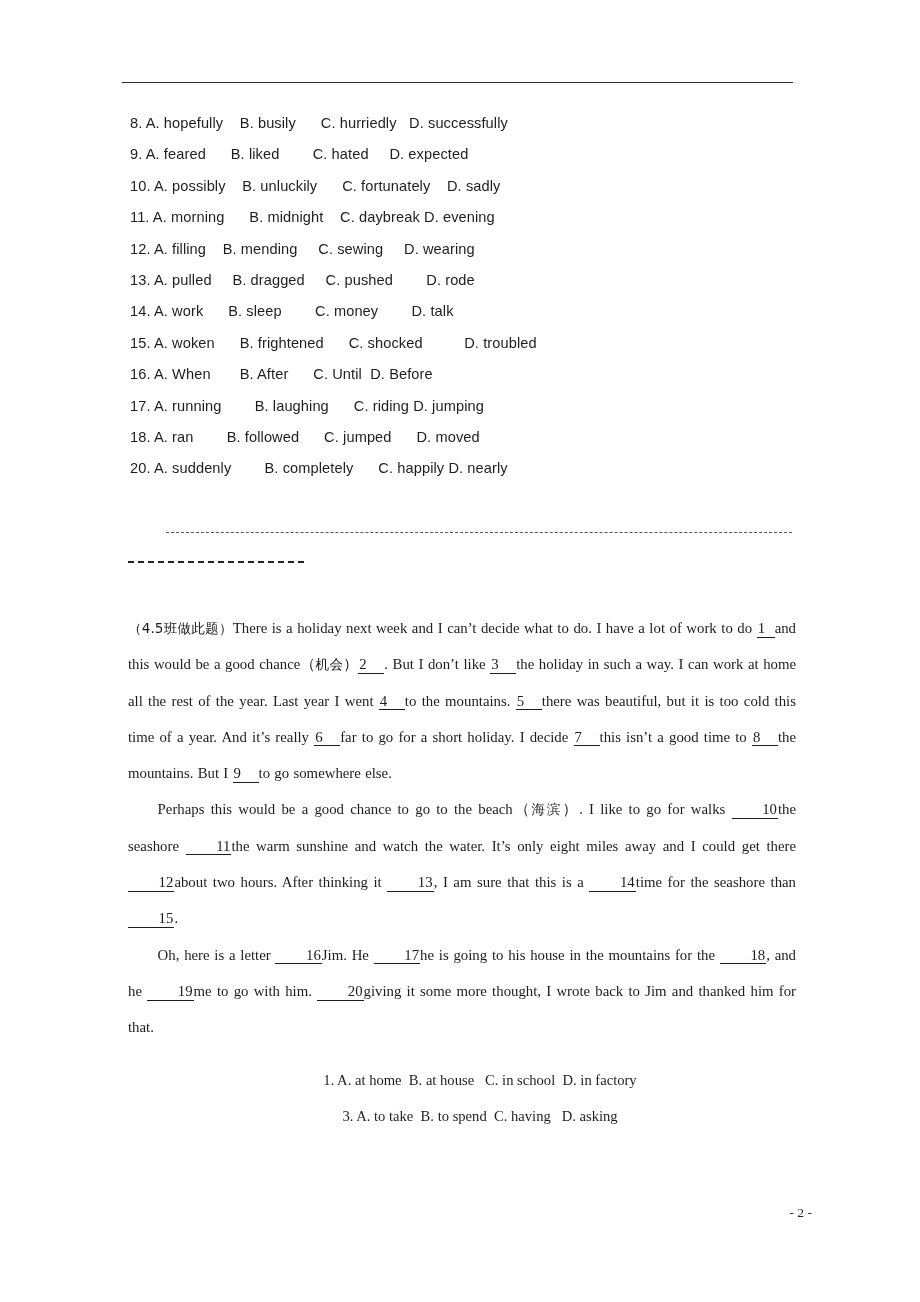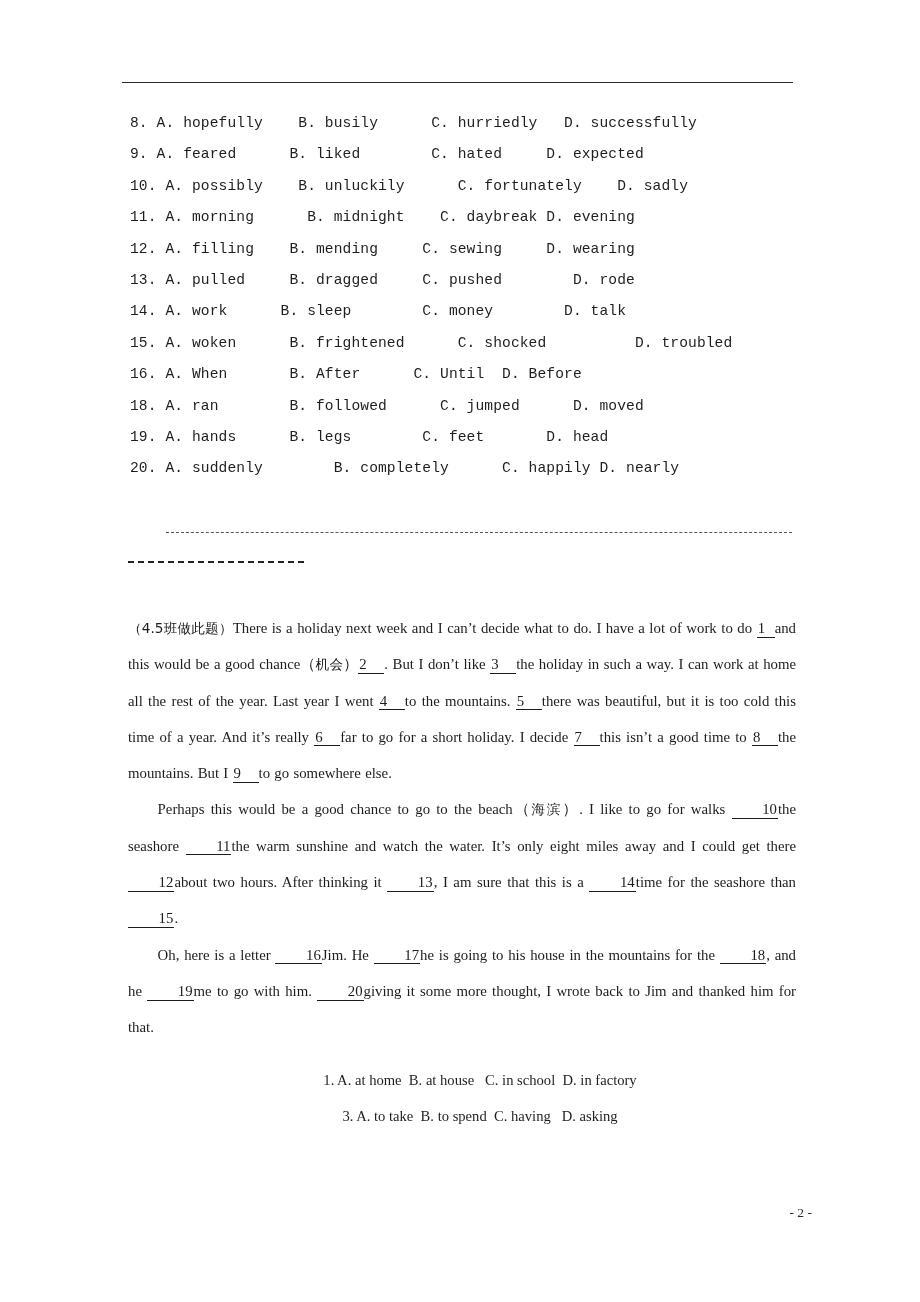--- a/index.html
+++ b/index.html
@@ -33,21 +33,21 @@
   }
 
   
   .opt-block-top {
     position: absolute;
     left: 130px;
     top: 108px;
     width: 700px;
   }
   .opt-line {
-    font-family: Liberation Mono, monospace;
+    font-family: Liberation Sans, sans-serif;
     font-size: 14.6px;
     line-height: 31.4px;
     white-space: pre;
     letter-spacing: .1px;
     color: #1e1e1e;
   }
 
   
   .dash-long {
     position: absolute;
@@ -137,22 +137,22 @@
   <div class="opt-block-top">
     <div class="opt-line">8. A. hopefully    B. busily      C. hurriedly   D. successfully</div>
     <div class="opt-line">9. A. feared      B. liked        C. hated     D. expected</div>
     <div class="opt-line">10. A. possibly    B. unluckily      C. fortunately    D. sadly</div>
     <div class="opt-line">11. A. morning      B. midnight    C. daybreak D. evening</div>
     <div class="opt-line">12. A. filling    B. mending     C. sewing     D. wearing</div>
     <div class="opt-line">13. A. pulled     B. dragged     C. pushed        D. rode</div>
     <div class="opt-line">14. A. work      B. sleep        C. money        D. talk</div>
     <div class="opt-line">15. A. woken      B. frightened      C. shocked          D. troubled</div>
     <div class="opt-line">16. A. When       B. After      C. Until  D. Before</div>
+    <div class="opt-line">17. A. running        B. laughing      C. riding D. jumping</div>
     <div class="opt-line">18. A. ran        B. followed      C. jumped      D. moved</div>
-    <div class="opt-line">19. A. hands      B. legs        C. feet       D. head</div>
     <div class="opt-line">20. A. suddenly        B. completely      C. happily D. nearly</div>
   </div>
 
   <div class="dash-long"></div>
   <div class="dash-short"></div>
 
   <div class="passage">
 
     <p class="para"><span class="cn">（4.5班做此题）</span><span>There is a holiday next week and I can’t decide what to do. I have a lot of work to do </span><span class="blk w1">1</span><span>and this would be a good chance（</span><span class="cn">机会</span><span>）</span><span class="blk w2">2</span><span>. But I don’t like </span><span class="blk w2">3</span><span>the holiday in such a way. I can work at home all the rest of the year. Last year I went </span><span class="blk w2">4</span><span>to the mountains. </span><span class="blk w2">5</span><span>there was beautiful, but it is too cold this time of a year. And it’s really </span><span class="blk w2">6</span><span>far to go for a short holiday. I decide </span><span class="blk w2">7</span><span>this isn’t a good time to </span><span class="blk w2">8</span><span>the mountains. But I </span><span class="blk w2">9</span><span>to go somewhere else.</span></p>
 

